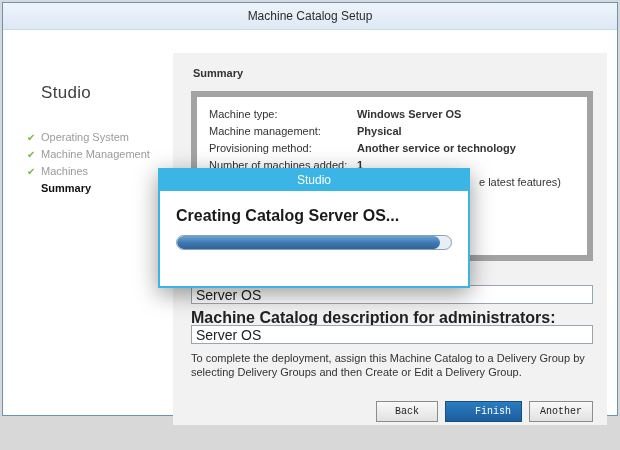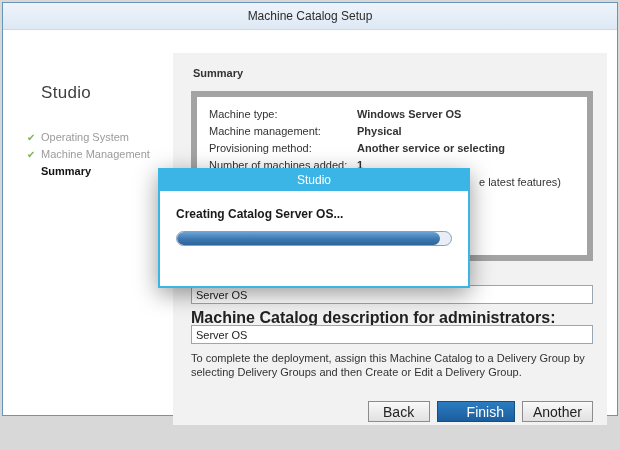--- a/index.html
+++ b/index.html
@@ -33,46 +33,46 @@
     background:#fff; border:6px solid #a3a3a3; padding:9px 12px; overflow:hidden;
   }
   .srow { line-height:17px; font-size:11px; color:#333; white-space:nowrap; }
   .srow .lbl { display:inline-block; width:148px; }
   .srow .val { font-weight:bold; }
   .srow.partial { padding-left:270px; }
 
   .text-input {
     position:absolute; left:18px; right:14px; height:19px;
     border:1px solid #9aa6b0; background:#fff; font-family:"Liberation Sans", sans-serif;
-    font-size:11px; padding:1px 4px; color:#222;
+    font-size:14px; padding:1px 4px; color:#222;
   }
   .input-name { top:232px; }
   .input-desc { top:272px; }
   .desc-label { position:absolute; left:18px; top:256px; font-size:16px; color:#222; }
   .desc-label .strong { font-weight:bold; }
   .footnote { position:absolute; left:18px; right:14px; top:298px; font-size:11px; line-height:14px; color:#333; }
 
   .buttons { position:absolute; right:14px; top:348px; display:flex; gap:7px; }
   .btn {
-    min-width:62px; height:21px; font-family:Liberation Sans, sans-serif; font-size:14px;
+    min-width:62px; height:21px; font-family:Liberation Mono, monospace; font-size:10px;
     border:1px solid #8c8c8c; background:linear-gradient(#f9f9f9,#e1e1e1); color:#222; cursor:pointer; padding:0 10px;
   }
   .btn.primary { border:1px solid #17507f; background:linear-gradient(#2b7cc1,#1b5e9e); color:#fff;padding-left:29px; }
 
   
   .modal {
     position:absolute; left:155px; top:165px; width:312px; height:120px;
     background:#fff; border:2px solid #3ab5e6;
     box-shadow:0 6px 22px rgba(0,0,0,0.40);
   }
   .modal-titlebar {
     height:21px; background:#3ab5e6; color:#fff; font-size:12px;
     text-align:center; line-height:21px;
   }
-  .modal-message { margin:16px 16px 0 16px; font-size:12px; font-weight:bold; color:#1a1a1a; }
+  .modal-message { margin:16px 16px 0 16px; font-size:16px; font-weight:bold; color:#1a1a1a; }
   .progress-track {
     margin:10px 16px 0 16px; height:15px; border:1px solid #8aa0b5; border-radius:8px;
     background:#e7eef5; overflow:hidden;
   }
   .progress-fill {
     height:100%; width:0%; border-radius:7px;
     background:linear-gradient(#6ea3d4 0%, #3c77b0 55%, #2d659c 100%);
   }
 </style>
 </head>
@@ -85,38 +85,41 @@
 
   <div class="sidebar">
     <div class="studio-title">Studio</div>
     <div class="steps">
       <div class="step">
         <span class="check">✔</span><span>Operating System</span>
       </div>
       <div class="step">
         <span class="check">✔</span><span>Machine Management</span>
       </div>
+      <div class="step">
+        <span class="check">✔</span><span>Machines</span>
+      </div>
       <div class="step current">
         <span class="check"></span><span>Summary</span>
       </div>
     </div>
   </div>
 
   <div class="main">
     <div class="main-heading">Summary</div>
 
     <div class="summary-box">
       <div class="srow">
         <span class="lbl">Machine type:</span><span class="val">Windows Server OS</span>
       </div>
       <div class="srow">
         <span class="lbl">Machine management:</span><span class="val">Physical</span>
       </div>
       <div class="srow">
-        <span class="lbl">Provisioning method:</span><span class="val">Another service or selecting</span>
+        <span class="lbl">Provisioning method:</span><span class="val">Another service or technology</span>
       </div>
       <div class="srow">
         <span class="lbl">Number of machines added:</span><span class="val">1</span>
       </div>
       <div class="srow partial">
         <span>e latest features)</span>
       </div>
     </div>
 
     <input class="text-input input-name" type="text" value="Server OS" style="">

